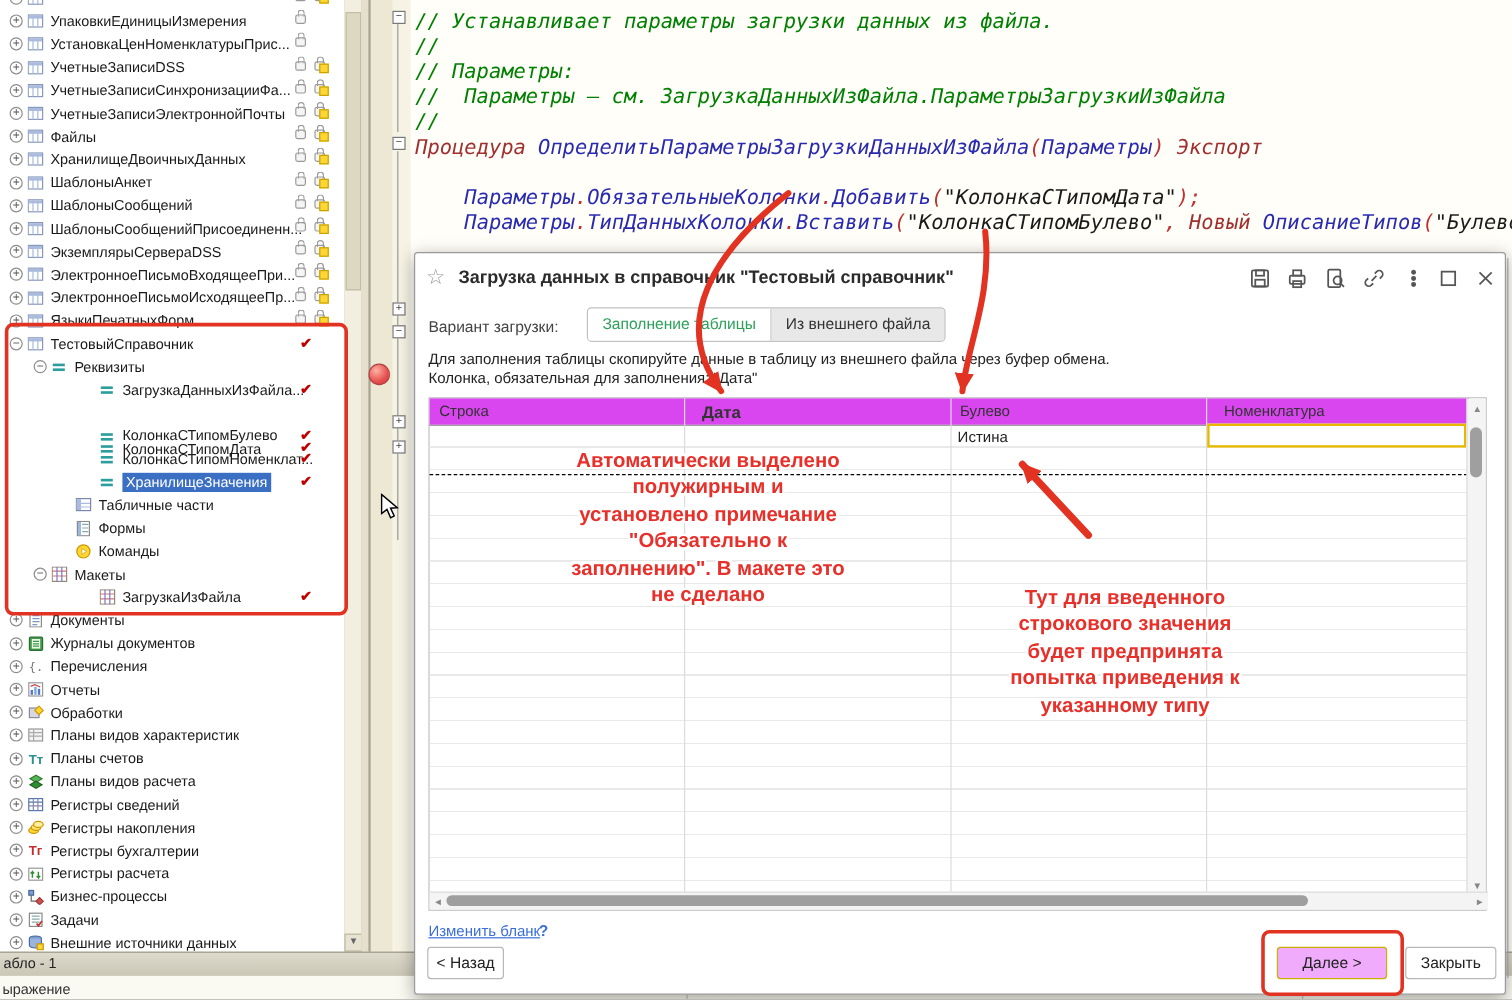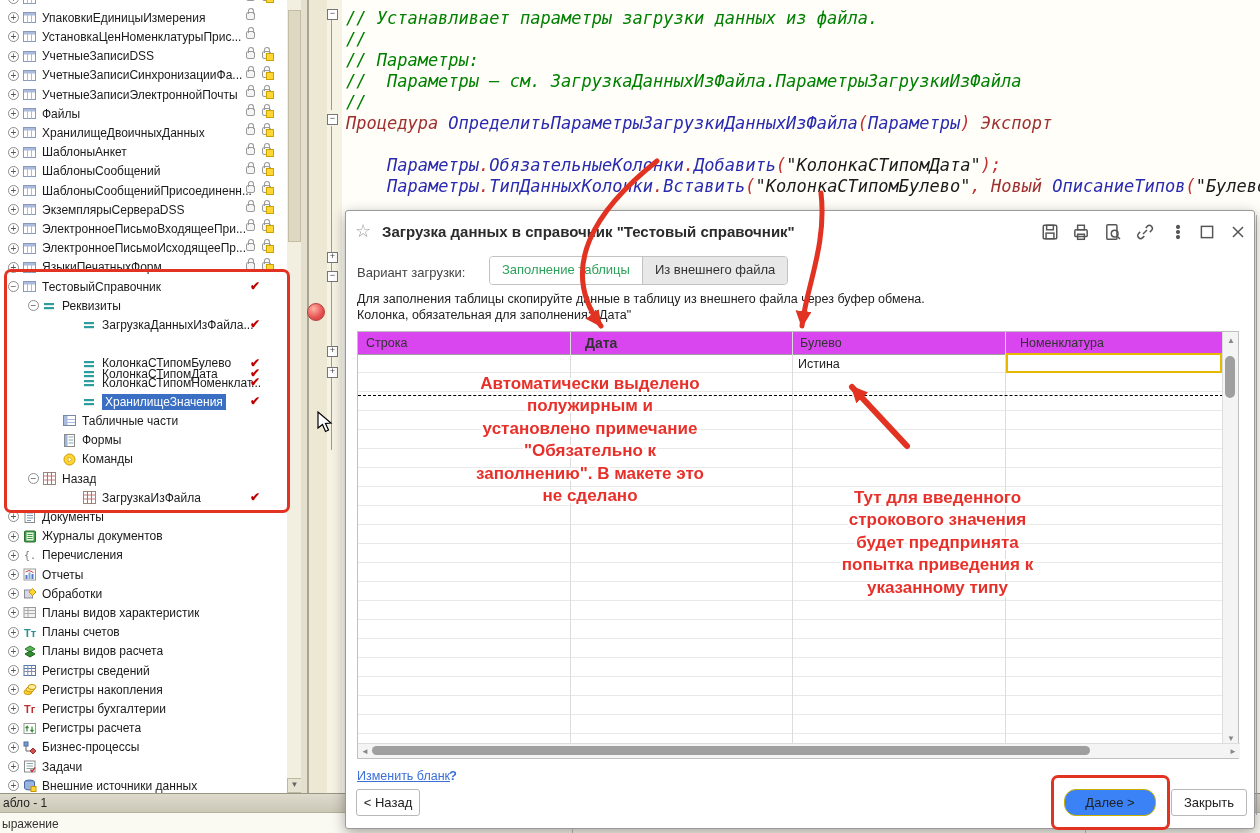--- a/index.html
+++ b/index.html
@@ -75,21 +75,21 @@
   #gv{position:absolute;right:0;top:0;width:15px;height:414px;background:#f4f4f4;border-left:1px solid #ddd;}
   #gv-thumb{position:absolute;left:2px;top:24px;width:10px;height:42px;background:#9f9f9f;border-radius:5px;}
   #gh-scroll{position:absolute;left:0;bottom:0;width:882px;height:14px;background:#f4f4f4;border-top:1px solid #ddd;}
   #gh-thumb{position:absolute;left:14px;top:2px;width:718px;height:9px;background:#9f9f9f;border-radius:5px;}
   .tri{position:absolute;font-size:8px;color:#888;}
   #edit-link{position:absolute;left:11px;top:558px;font-size:12.5px;color:#3a6fd8;text-decoration:underline;cursor:pointer;}
   #help-q{position:absolute;left:103px;top:557px;font-size:13px;color:#3a6fd8;font-weight:bold;cursor:pointer;}
   .dbtn{position:absolute;top:578px;height:27px;border:1px solid #b8b8b8;border-radius:3px;background:#fff;
         font-size:13px;color:#222;text-align:center;line-height:25px;cursor:pointer;box-sizing:border-box;}
   #btn-back{left:10px;width:64px;}
-  #btn-next{left:718px;width:92px;background:#3b82f6;border-color:#c9b000;border-radius:12px;}
+  #btn-next{left:718px;width:92px;background:#f0abfc;border-color:#c9b000;}
   #btn-close{left:825px;width:76px;}
   
   #right-strip{position:absolute;left:1256px;top:215px;width:1px;height:600px;background:#b5b5b5;z-index:2;}
   
   .redbox{position:absolute;border:3px solid #e23322;border-radius:7px;z-index:20;pointer-events:none;}
   #anno-box-tree{left:4px;top:269px;width:280px;height:238px;}
   #anno-box-next{left:1051px;top:775px;width:113px;height:49px;}
   #arrows{position:absolute;left:0;top:0;width:1260px;height:833px;z-index:20;pointer-events:none;}
   .note{position:absolute;z-index:21;color:#e8302a;font-weight:bold;font-size:17px;line-height:1.32;
         text-align:center;white-space:pre-line;pointer-events:none;
@@ -459,21 +459,21 @@
         <span class="exp">−</span>
         <span class="ticon">
           <svg viewBox="0 0 14 13">
             <rect x="0.5" y="0.5" width="12" height="12" fill="#fff" stroke="#998877"></rect>
             <line x1="0.5" y1="4" x2="12.5" y2="4" stroke="#cc7777"></line>
             <line x1="0.5" y1="8" x2="12.5" y2="8" stroke="#cc7777"></line>
             <line x1="4.5" y1="0.5" x2="4.5" y2="12.5" stroke="#7777cc"></line>
             <line x1="8.5" y1="0.5" x2="8.5" y2="12.5" stroke="#7777cc"></line>
           </svg>
         </span>
-        <span class="tlabel">Назад</span>
+        <span class="tlabel">Макеты</span>
       </div>
       <div class="trow" style="top: 488.2px; padding-left: 68px;">
         <span class="exp-spacer"></span>
         <span class="ticon">
           <svg viewBox="0 0 14 13">
             <rect x="0.5" y="0.5" width="12" height="12" fill="#fff" stroke="#998877"></rect>
             <line x1="0.5" y1="4" x2="12.5" y2="4" stroke="#cc7777"></line>
             <line x1="0.5" y1="8" x2="12.5" y2="8" stroke="#cc7777"></line>
             <line x1="4.5" y1="0.5" x2="4.5" y2="12.5" stroke="#7777cc"></line>
             <line x1="8.5" y1="0.5" x2="8.5" y2="12.5" stroke="#7777cc"></line>

